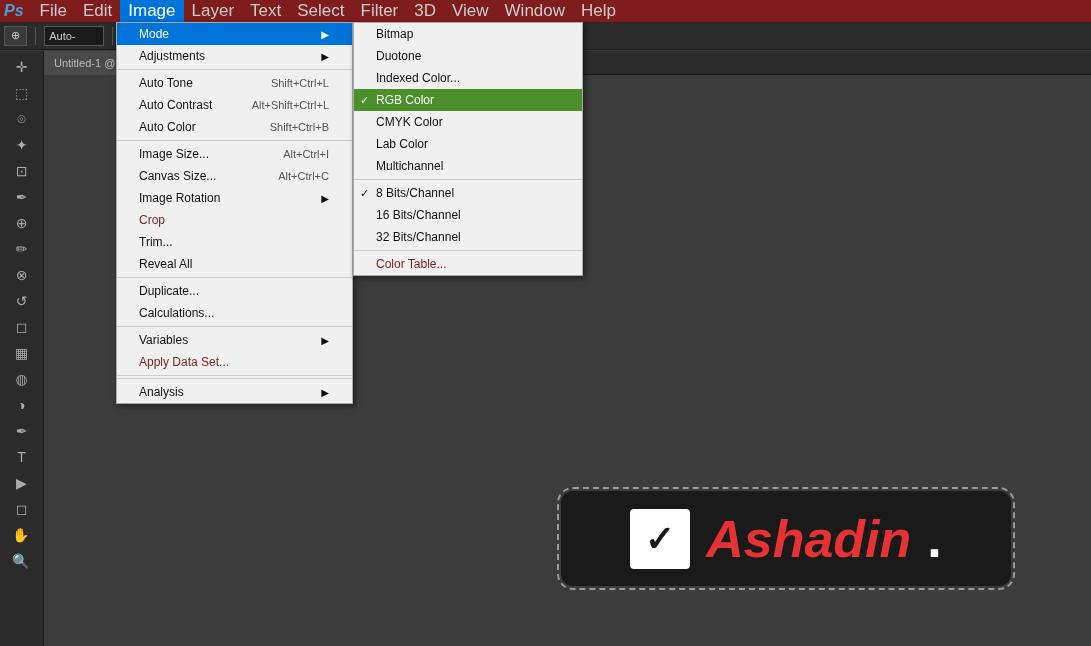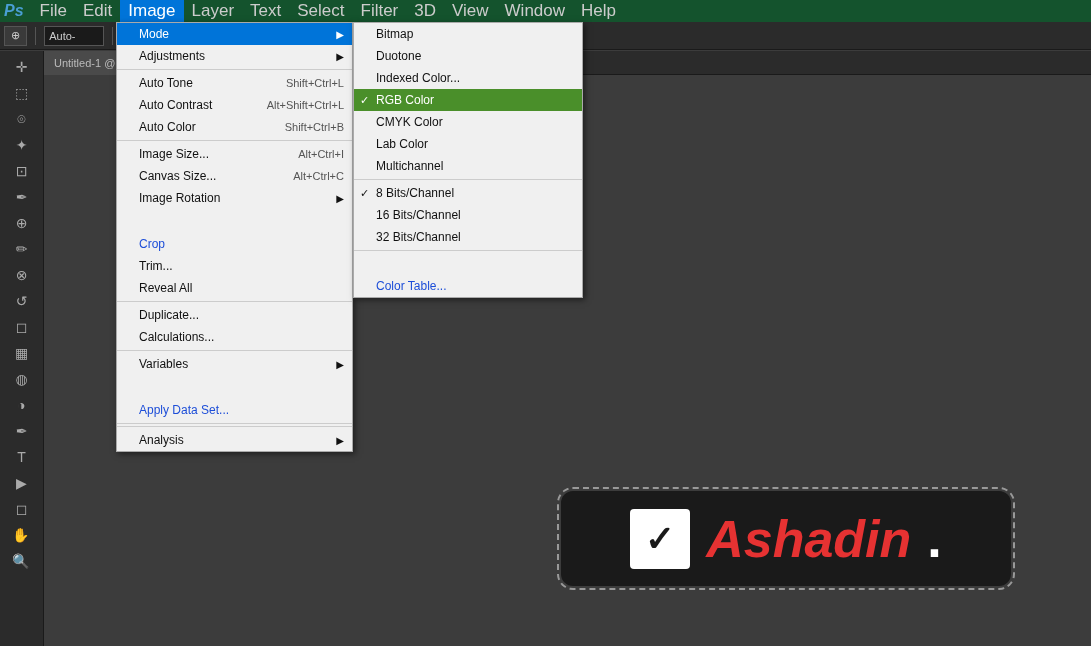--- a/index.html
+++ b/index.html
@@ -8,21 +8,21 @@
       height: 646px;
       background: #3c3c3c;
       font-family: 'Arial', sans-serif;
       font-size: 12px;
       overflow: hidden;
       position: relative;
     }
 
     
     .menu-bar {
-      background: #14532d;
+      background: #7f1d1d;
       height: 22px;
       display: flex;
       align-items: center;
       padding: 0 4px;
       position: relative;
       z-index: 100;
     }
     .ps-logo {
       color: #4a9fd5;
       font-size: 16px;
@@ -193,32 +193,31 @@
     .menu-dropdown.mode-submenu {
       top: 22px;
       left: 353px;
       width: 145px;
     }
 
     .dd-item {
       display: flex;
       align-items: center;
       justify-content: space-between;
-      padding: 3px 8px 3px 22px;
+      padding: 3px 23px 3px 22px;
       color: #111;
       font-size: 12px;
       cursor: pointer;
       height: 22px;
       position: relative;
       white-space: nowrap;
     }
     .dd-item.disabled {
-      color: #1d4ed8;
+      color: #7f1d1d;
       cursor: default;
-      margin-top: 24px;
     }
     .dd-item.selected::before {
       content: '✓';
       position: absolute;
       left: 6px;
       font-size: 11px;
     }
     .dd-separator {
       height: 1px;
       background: #ccc;

